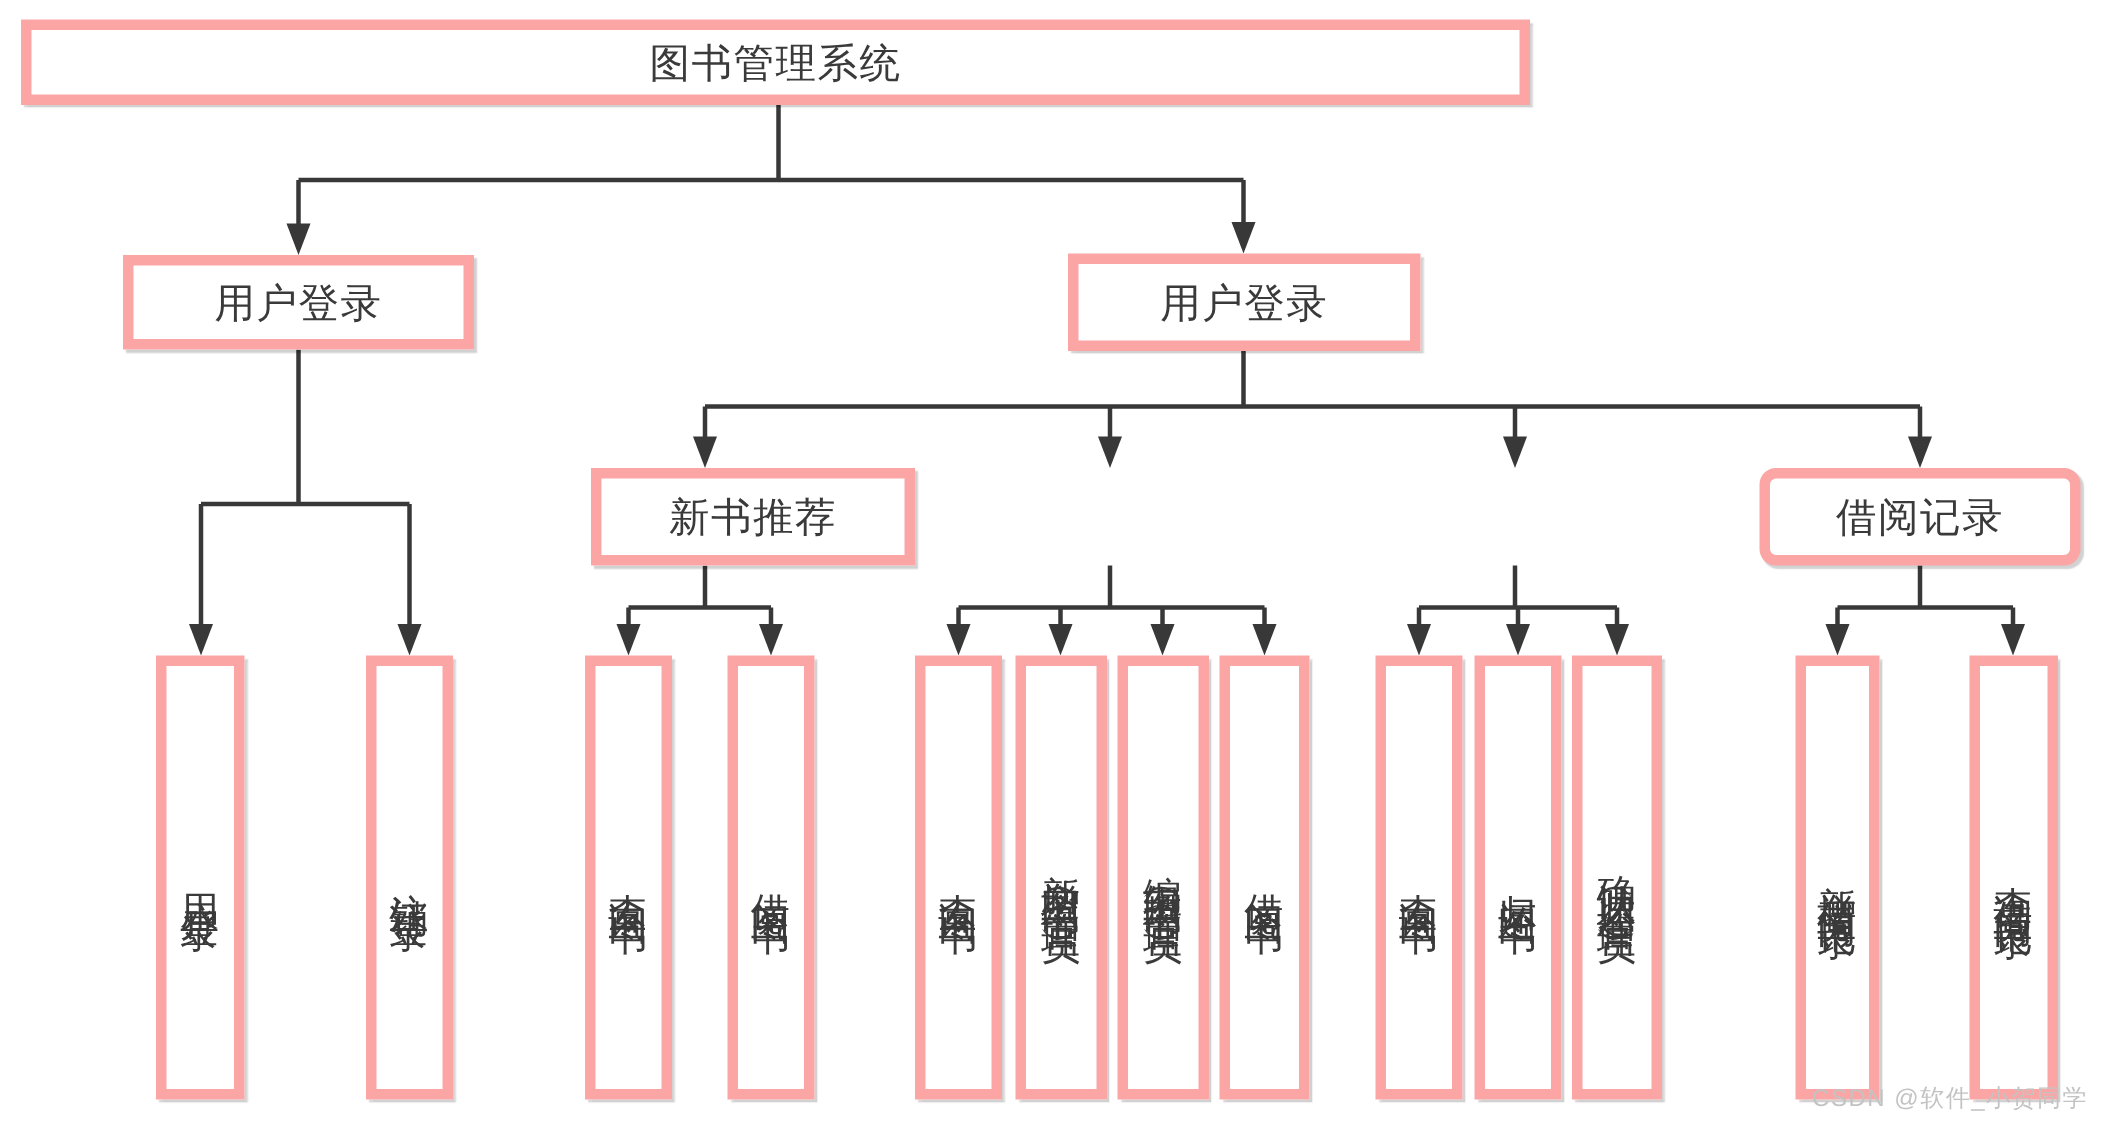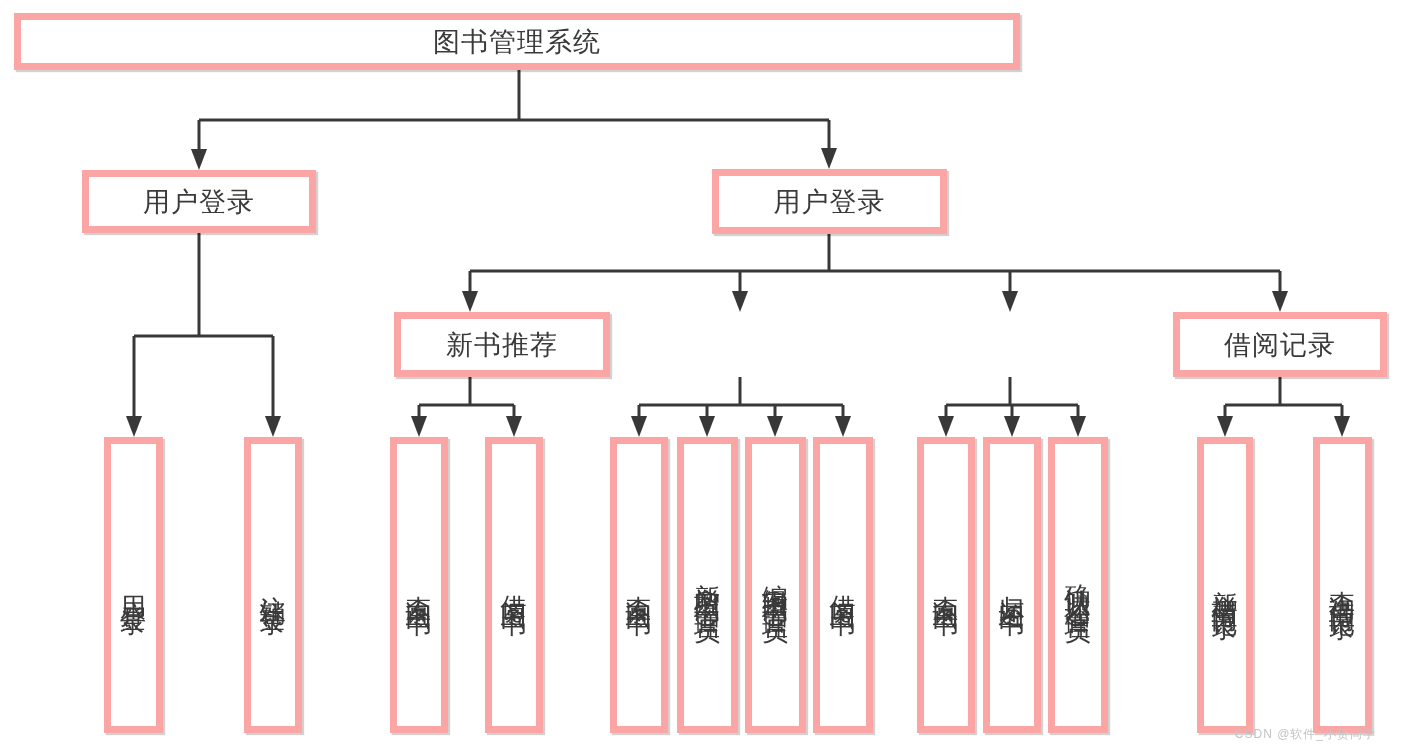--- a/index.html
+++ b/index.html
@@ -30,23 +30,23 @@
   }
   .leaf {
     writing-mode:vertical-rl;
     font-size:26px;
     letter-spacing:5px;
     line-height:1;
     text-align:center;
   }
   .watermark {
     position:absolute;
-    right:29px;
+    right:13px;
     bottom:4px;
-    font-size:12px;
+    font-size:16px;
     color:#c3c3c3;
     letter-spacing:1px;
     white-space:nowrap;
   }
 </style>
 </head>
 <body>
 
 <div id="canvas">
 
@@ -115,21 +115,21 @@
       <polygon points="1334,416 1350,416 1342,437"></polygon>
     </g>
   </svg>
 
   <div class="node" style="left:14px; top:13px; width:1006px; height:57px;">图书管理系统</div>
 
   <div class="node" style="left:82px; top:170px; width:234px; height:63px;">用户登录</div>
   <div class="node" style="left:712px; top:169px; width:235px; height:65px;">用户登录</div>
 
   <div class="node" style="left:362px; top:312px; width:216px; height:65px;margin-left:32px;">新书推荐</div>
-  <div class="node" style="left:1173px; top:312px; width:214px; height:65px;">借阅记录</div>
+  <div class="node" style="left:1173px; top:312px; width:214px; height:65px;border-radius:11px;">借阅记录</div>
 
   <div class="leaf" style="left:104px; top:437px; width:59px; height:296px;">用户登录</div>
   <div class="leaf" style="left:244px; top:437px; width:58px; height:296px;">注销登录</div>
 
   <div class="leaf" style="left:390px; top:437px; width:58px; height:296px;">查询图书</div>
   <div class="leaf" style="left:485px; top:437px; width:58px; height:296px;">借阅图书</div>
 
   <div class="leaf" style="left:610px; top:437px; width:58px; height:296px;">查询图书</div>
   <div class="leaf" style="left:677px; top:437px; width:61px; height:296px;">新增图书（管理员）</div>
   <div class="leaf" style="left:745px; top:437px; width:61px; height:296px;">编辑图书（管理员）</div>

